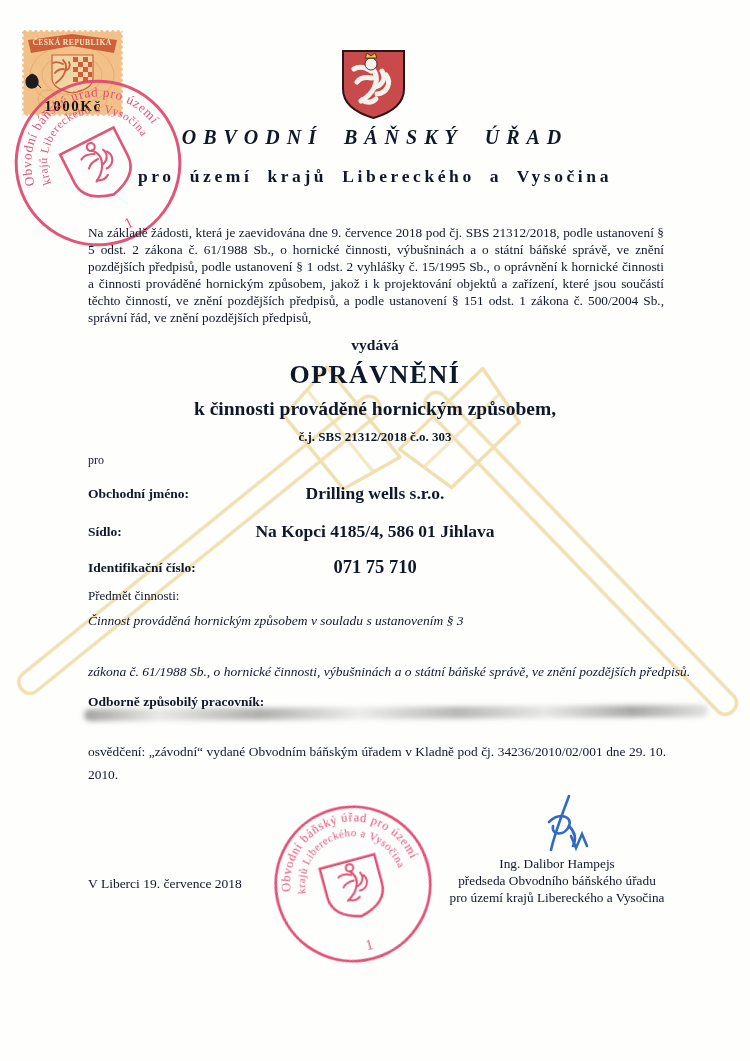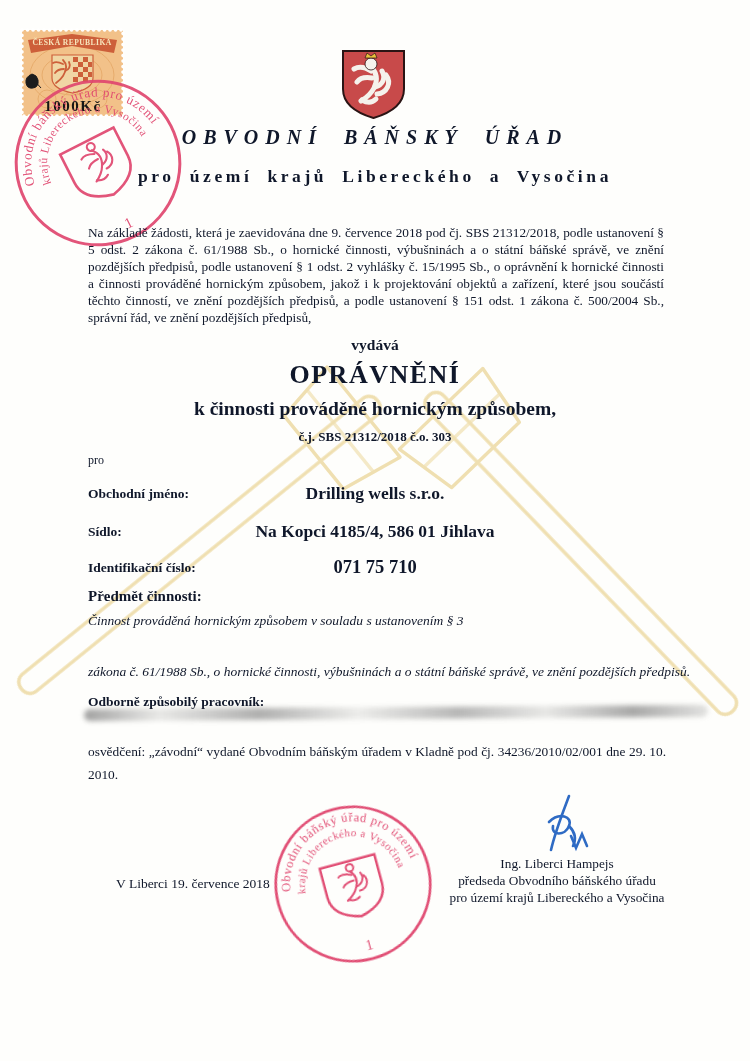--- a/index.html
+++ b/index.html
@@ -15,25 +15,25 @@
   .authority-scope{top:166px;font-size:17.5px;font-weight:bold;letter-spacing:3.6px;word-spacing:7px;}
   
   .intro{left:88px;top:211px;width:576px;font-size:13.3px;line-height:17px;text-align:justify;}
   .issue-word{top:336px;font-size:15.5px;font-weight:bold;}
   .permit-title{top:360px;font-size:26px;font-weight:bold;letter-spacing:1.5px;}
   .permit-subtitle{top:398px;font-size:19.5px;font-weight:bold;}
   .permit-ref{top:429px;font-size:13px;font-weight:bold;}
   .for-word{left:88px;top:453px;font-size:12px;}
   .field-label{left:88px;font-size:13.5px;font-weight:bold;}
   .field-value{left:0;width:750px;text-align:center;font-size:17.5px;font-weight:bold;}
-  .subject-heading{left:88px;top:588px;font-size:15px;font-weight:bold;}
+  .subject-heading{left:88px;top:588px;font-size:13px;font-weight:normal;}
   .subject-line{left:88px;font-size:13.5px;font-style:italic;}
   .worker-heading{left:88px;top:694px;font-size:13.5px;font-weight:bold;}
   .certificate{left:88px;top:727px;width:578px;font-size:13.4px;line-height:23px;text-align:justify;}
-  .place-date{left:88px;top:876px;font-size:13.5px;margin-left:28px;}
+  .place-date{left:88px;top:876px;font-size:13.5px;}
   .signatory{left:407px;top:855px;width:300px;text-align:center;font-size:13.3px;line-height:17px;}
   
   .kolek{left:19px;top:27px;width:107px;height:92px;}
   .stamp-top{left:10px;top:75px;width:176px;height:176px;transform:rotate(-27deg);opacity:.92;}
   .stamp-bottom{left:270px;top:801px;width:166px;height:166px;transform:rotate(-15deg);opacity:.95;}
   .arms{left:338px;top:47px;width:71px;height:75px;}
   .signature{left:525px;top:792px;width:85px;height:62px;}
   .watermark{left:0;top:0;width:750px;height:1061px;pointer-events:none;}
   .redaction{
     left:84px;top:707px;width:624px;height:12px;border-radius:6px;
@@ -193,18 +193,18 @@
   <svg class="abs signature" viewBox="0 0 85 62" xmlns="http://www.w3.org/2000/svg">
     <g fill="none" stroke="#2f6bc4" stroke-width="2.6" stroke-linecap="round">
       <path d="M44,4 C38,20 30,40 26,58"></path>
       <path d="M24,30 C34,20 48,24 44,34 C40,44 26,44 28,34"></path>
       <path d="M44,34 C50,40 52,46 48,54"></path>
       <path d="M46,44 l5,12 l6,-14 l5,12"></path>
     </g>
   </svg>
 
   <div class="abs signatory">
-    <div>Ing. Liberci Hampejs</div>
+    <div>Ing. Dalibor Hampejs</div>
     <div>předseda Obvodního báňského úřadu</div>
     <div>pro území krajů Libereckého a Vysočina</div>
   </div>
 
 </div>
 
 </body></html>

